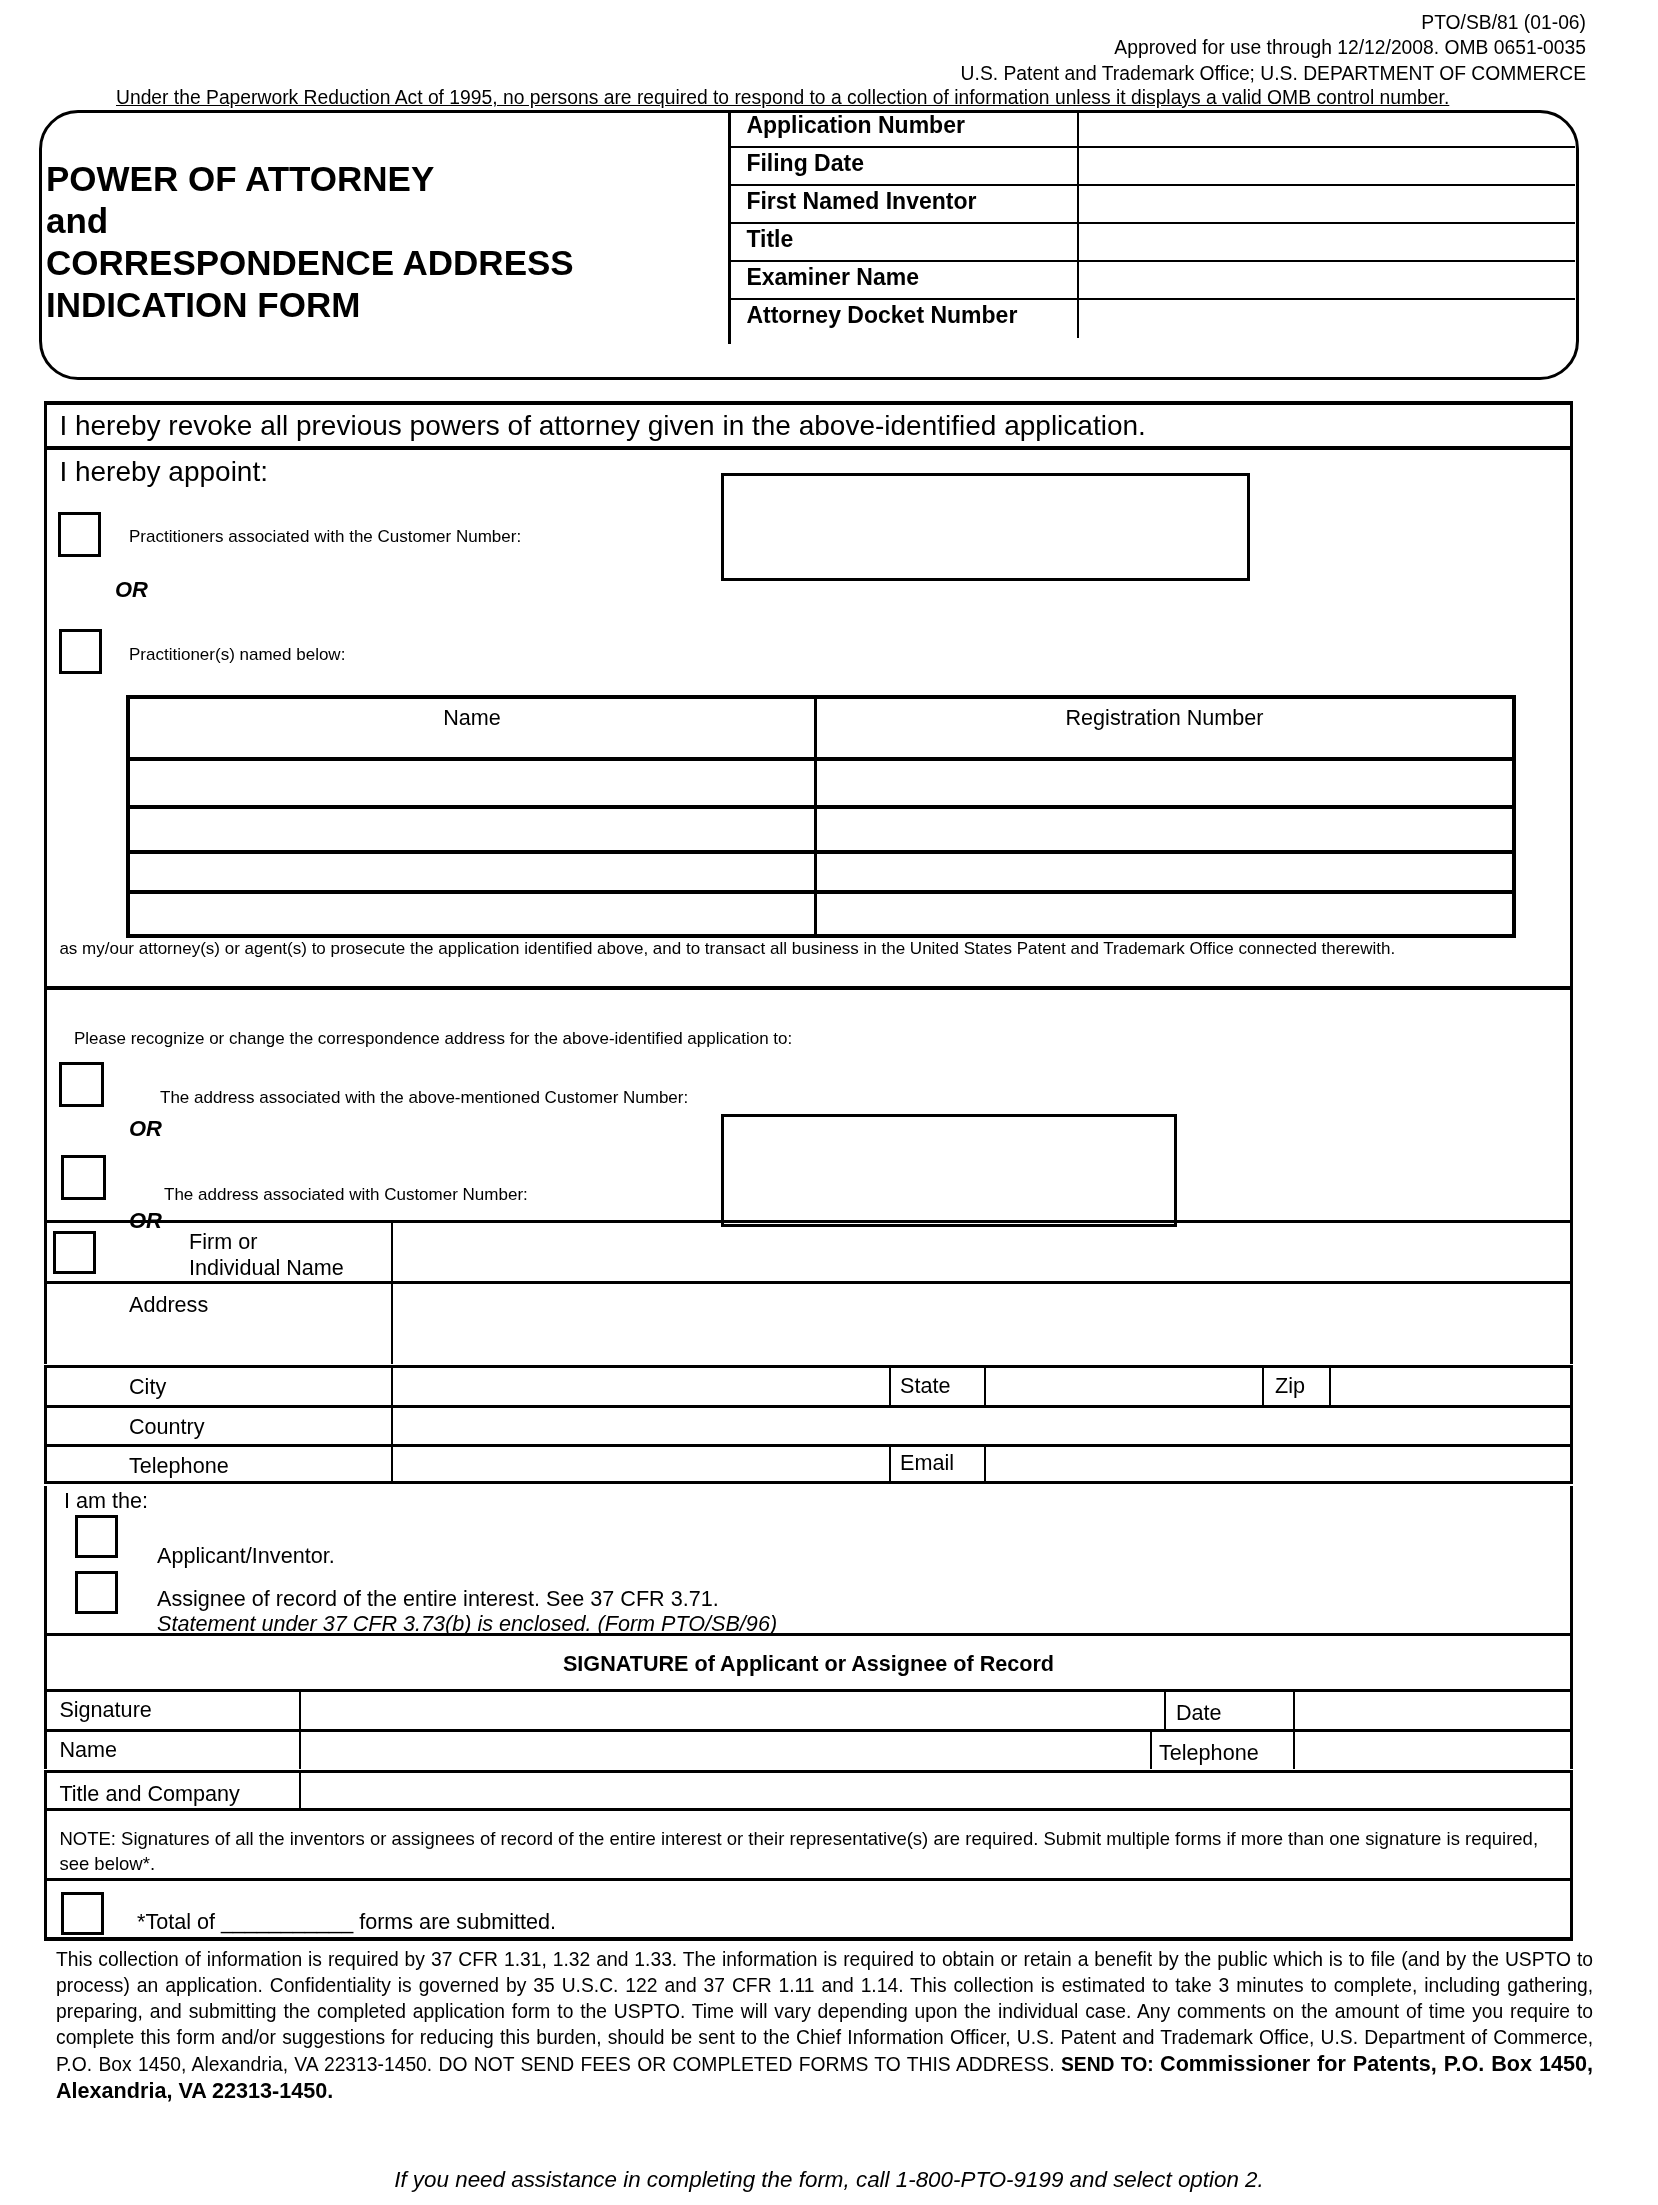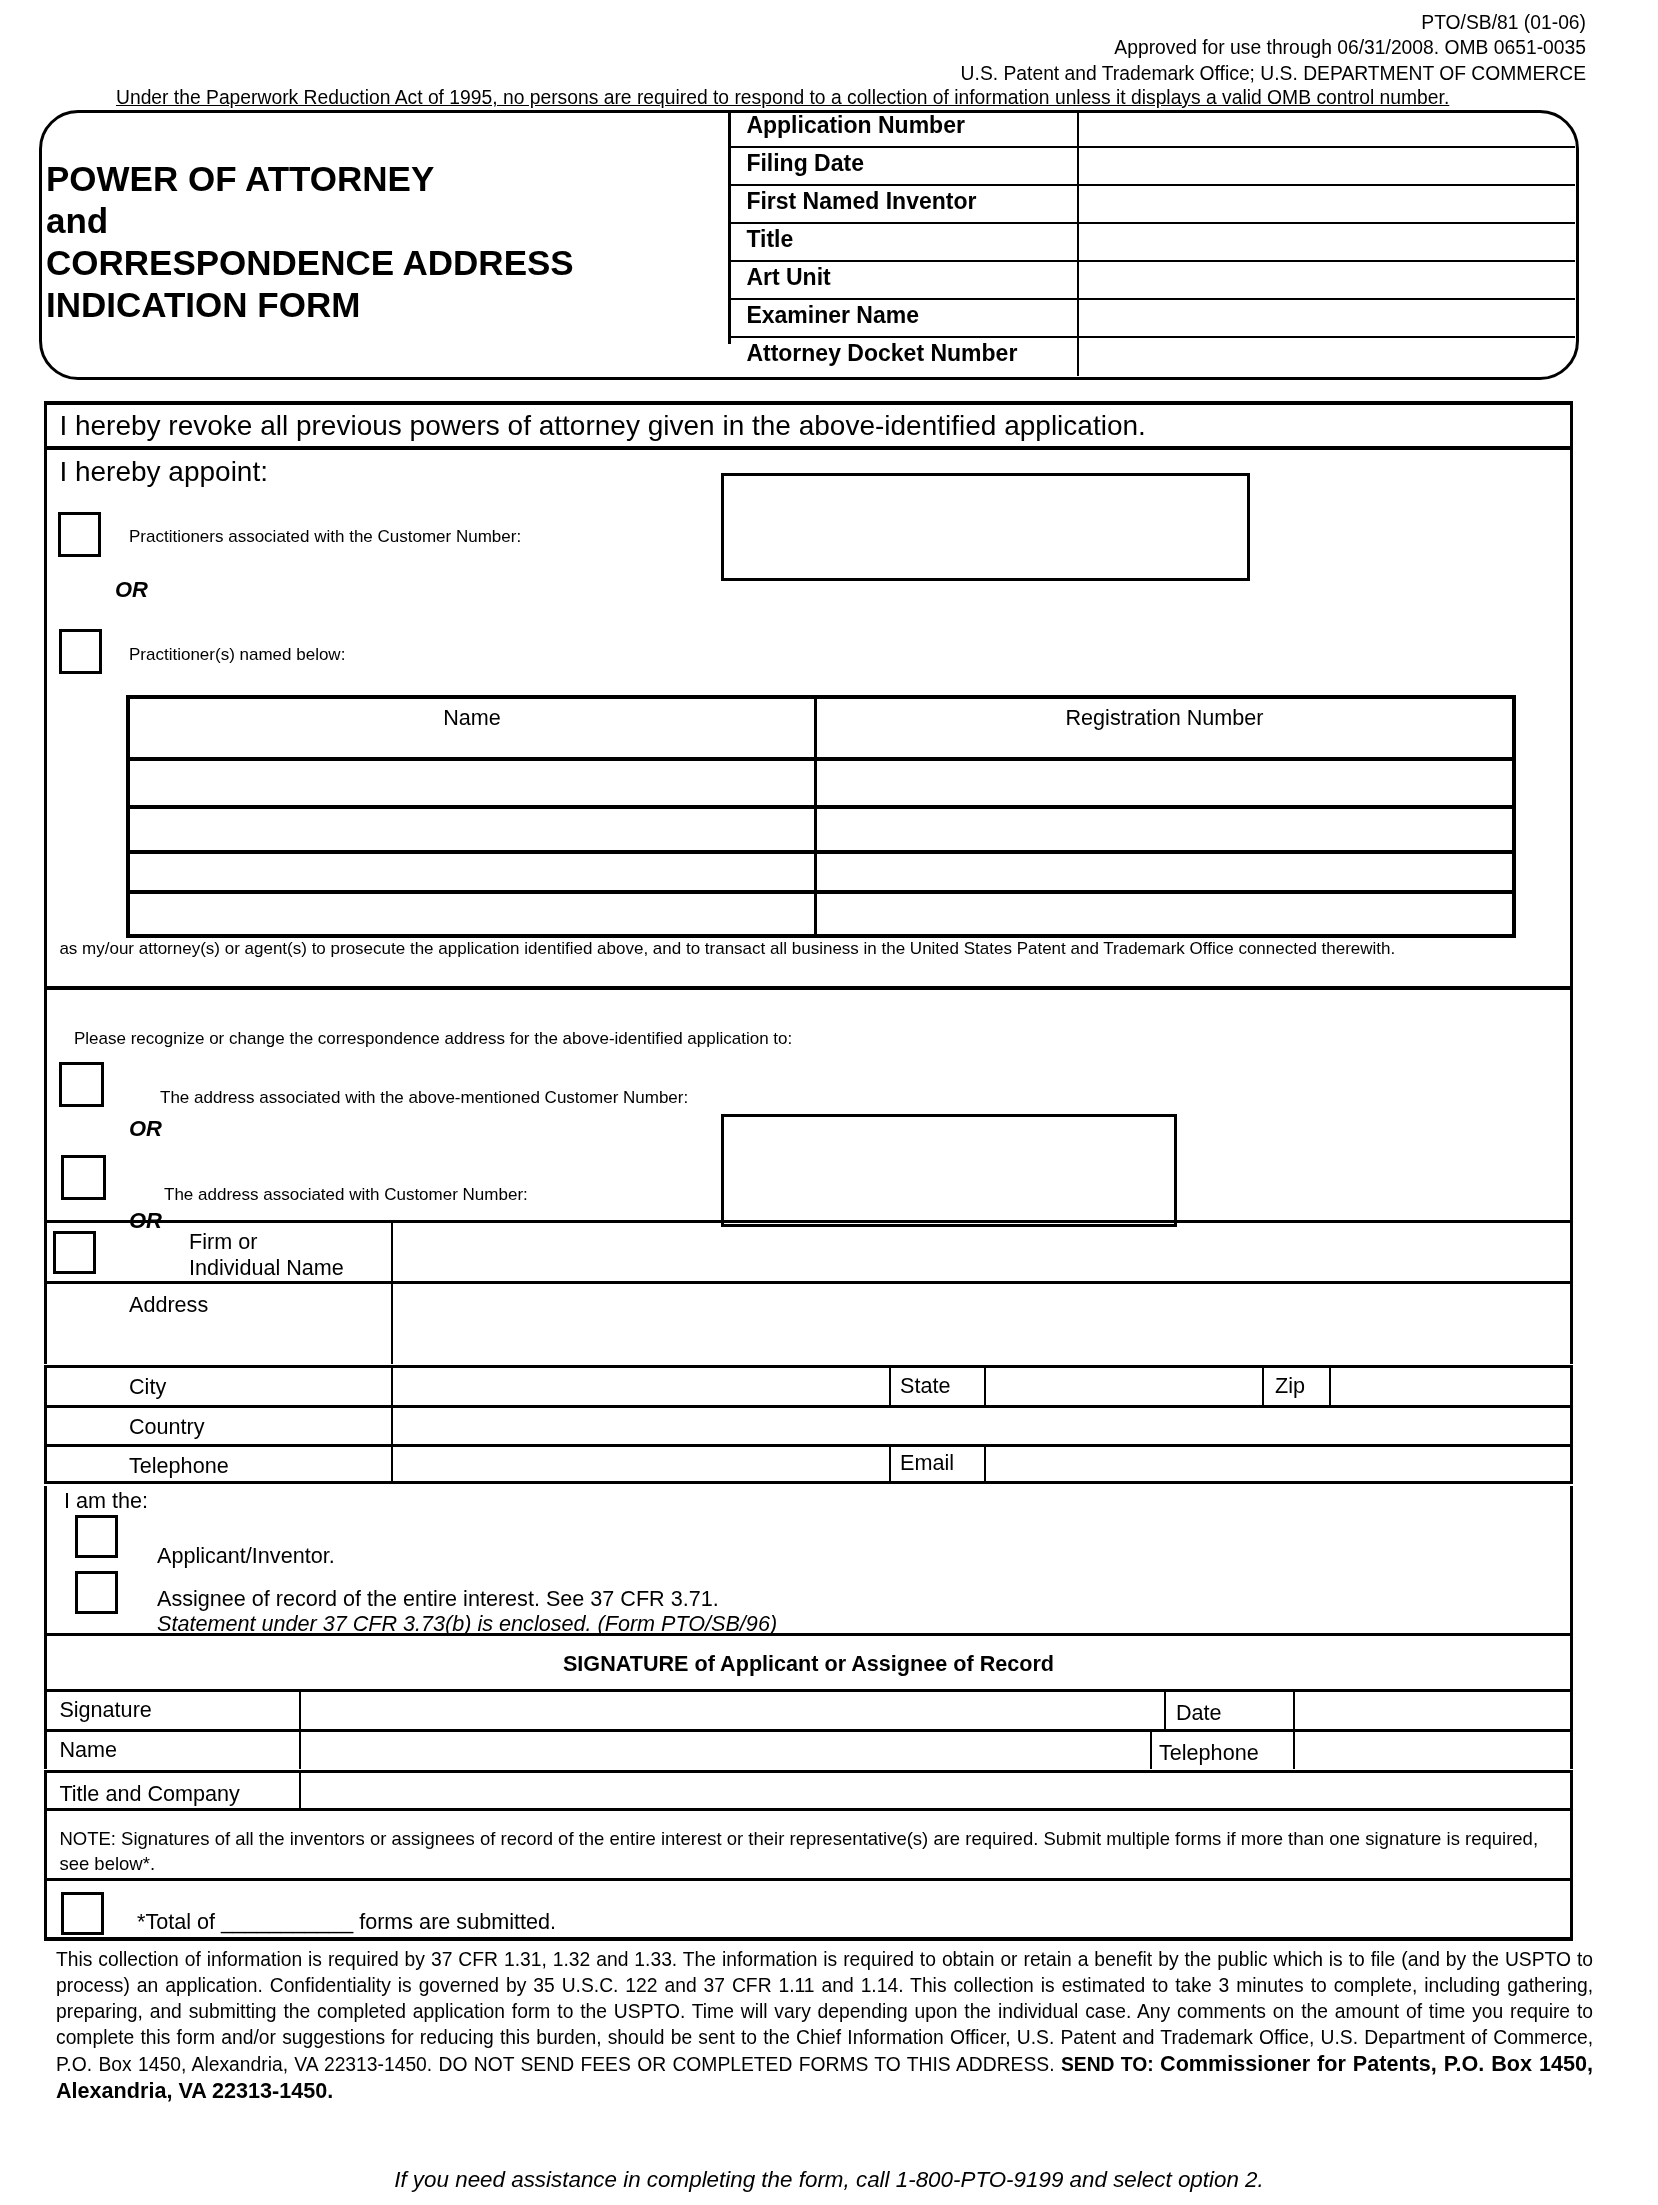--- a/index.html
+++ b/index.html
@@ -37,21 +37,21 @@
   .cell-label { position:absolute; font-size:21.6px; white-space:nowrap; }
   .footer { position:absolute; left:56px; top:1947px; width:1537px; font-size:19.3px; line-height:26px; text-align:justify; }
   .assist { position:absolute; left:0; width:1658px; top:2167px; text-align:center; font-style:italic; font-size:22.4px; }
   input.fill { position:absolute; border:none; background:transparent; outline:none; font-size:20px;
                font-family:"Liberation Sans", sans-serif; }
 </style>
 </head>
 <body>
 
 <div class="hdr-line" style="top:10.8px;">PTO/SB/81 (01-06)</div>
-<div class="hdr-line" style="top:36px;">Approved for use through 06/31/2008. OMB 0651-0035</div>
+<div class="hdr-line" style="top:36px;">Approved for use through 12/12/2008. OMB 0651-0035</div>
 <div class="hdr-line" style="top:62px;">U.S. Patent and Trademark Office; U.S. DEPARTMENT OF COMMERCE</div>
 <div class="paperwork">Under the Paperwork Reduction Act of 1995, no persons are required to respond to a collection of information unless it displays a valid OMB control number.</div>
 
 <div class="headbox"></div>
 <div class="title">
   <div>POWER OF ATTORNEY</div>
   <div>and</div>
   <div>CORRESPONDENCE ADDRESS</div>
   <div>INDICATION FORM</div>
 </div>
@@ -63,24 +63,20 @@
   <div class="idrow">
     <div class="idlabel">Filing Date</div>
     <div class="idval"></div>
   </div>
   <div class="idrow">
     <div class="idlabel">First Named Inventor</div>
     <div class="idval"></div>
   </div>
   <div class="idrow">
     <div class="idlabel">Title</div>
-    <div class="idval"></div>
-  </div>
-  <div class="idrow">
-    <div class="idlabel">Art Unit</div>
     <div class="idval"></div>
   </div>
   <div class="idrow">
     <div class="idlabel">Examiner Name</div>
     <div class="idval"></div>
   </div>
   <div class="idrow">
     <div class="idlabel">Attorney Docket Number</div>
     <div class="idval"></div>
   </div>

